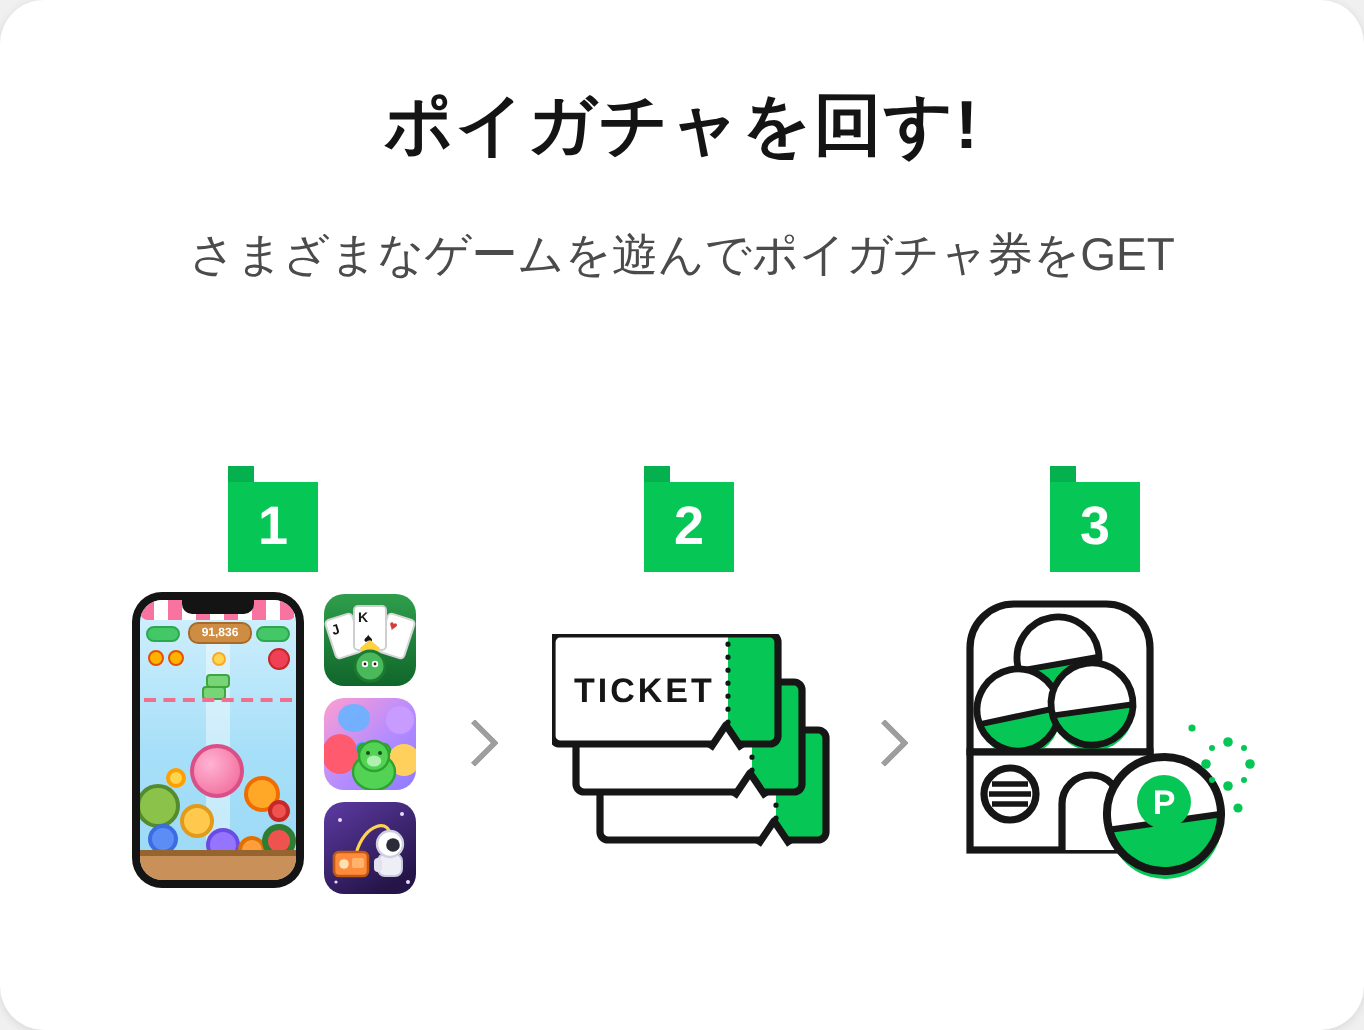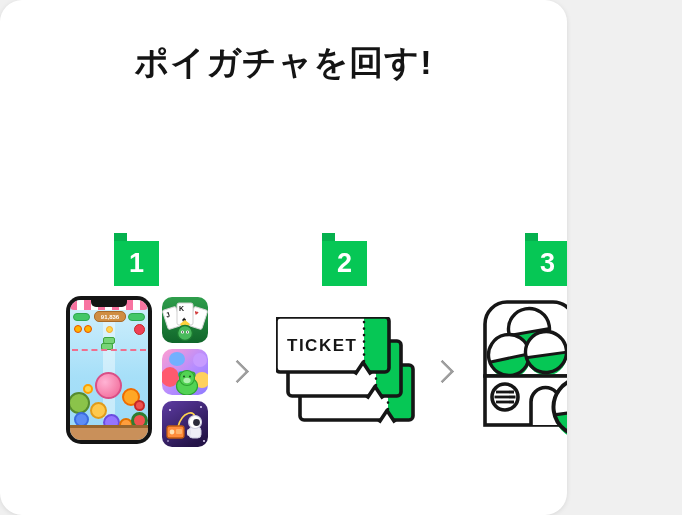--- a/index.html
+++ b/index.html
@@ -1,16 +1,16 @@
 <!DOCTYPE html>
 <html><head>
 <meta charset="utf-8">
 <style>
   html,body{margin:0;padding:0;background:#f0f0f0;font-family:"Liberation Sans",sans-serif;}
-  .stage{position:relative;width:567px;height:515px;}
+  .stage{position:relative;width:682px;height:515px;}
   .card{position:absolute;inset:0;background:#ffffff;border-radius:22px;overflow:hidden;box-shadow:0 1px 5px rgba(0,0,0,.10);}
 
   .title{position:absolute;top:40px;left:0;right:0;text-align:center;font-size:34px;font-weight:800;color:#141414;letter-spacing:1px;}
   .subtitle{position:absolute;top:110px;left:0;right:0;text-align:center;font-size:23px;line-height:35px;color:#4b4b4b;font-weight:500;}
 
   
   .badge{position:absolute;width:45px;height:53px;}
   .badge .tab{position:absolute;left:0;top:0;width:13px;height:16px;background:#05b14e;}
   .badge .sq{position:absolute;left:0;top:8px;width:45px;height:45px;background:#06c755;color:#fff;
     font-size:27px;font-weight:800;display:flex;align-items:center;justify-content:center;}
@@ -51,20 +51,21 @@
   .gacha{position:absolute;left:478px;top:298px;}
 </style>
 </head>
 <body>
 
 <div class="stage">
   <div class="card">
 
     <div class="title">ポイガチャを回す!</div>
     <div class="subtitle">
+      <div>さまざまなゲームを遊んでポイガチャ券をGET</div>
     </div>
 
     <div class="badge" id="badge1">
       <div class="tab"></div>
       <div class="sq">1</div>
     </div>
     <div class="badge" id="badge2">
       <div class="tab"></div>
       <div class="sq">2</div>
     </div>

